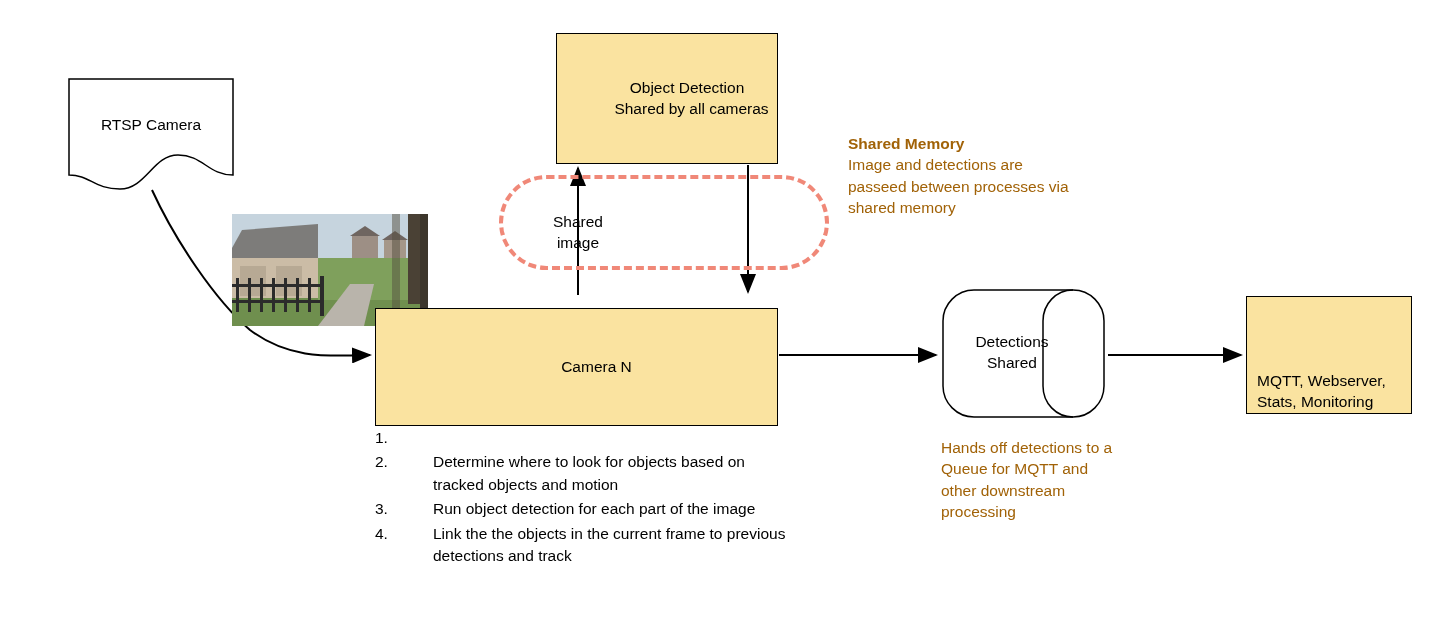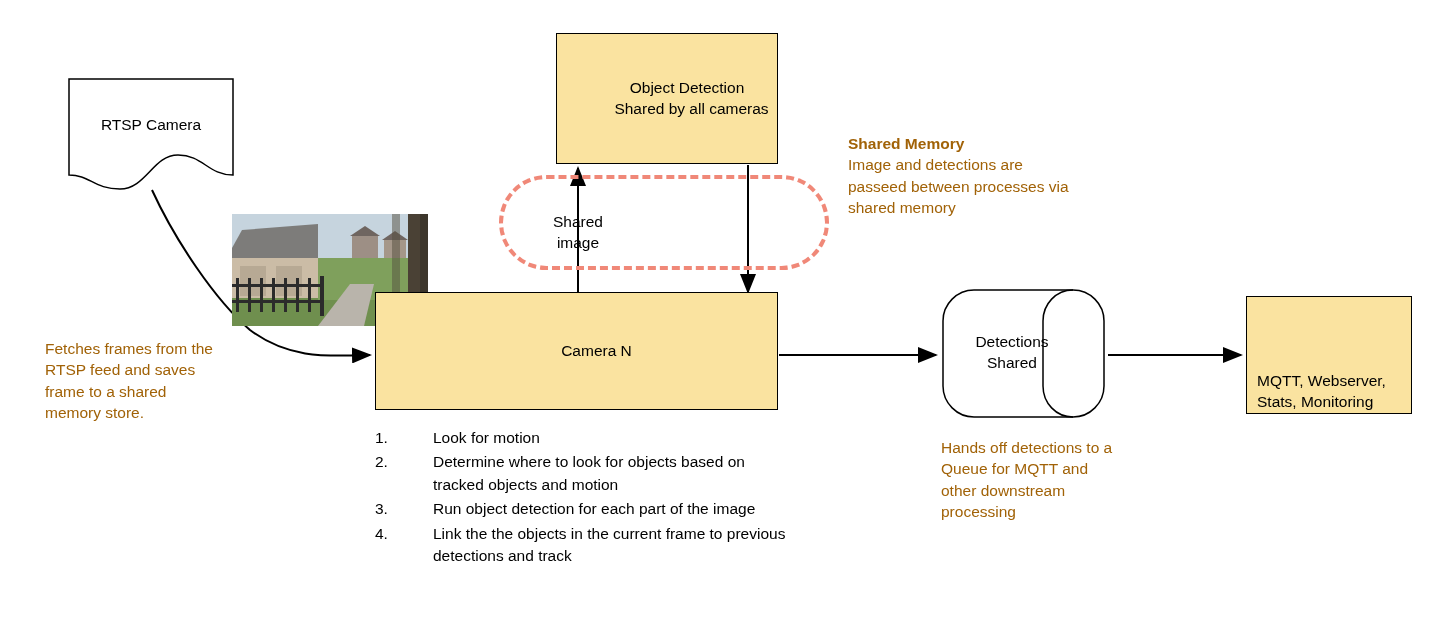--- a/index.html
+++ b/index.html
@@ -59,21 +59,21 @@
   
   #object-detection {
     left: 556px;
     top: 33px;
     width: 222px;
     height: 131px;
   }
   
   #camera-n {
     left: 375px;
-    top: 292px;
+    top: 308px;
     width: 403px;
     height: 118px;
   }
   
   #mqtt-box {
     left: 1246px;
     top: 296px;
     width: 166px;
     height: 118px;
     padding: 0 10px;
@@ -271,26 +271,24 @@
 
   <div class="note" id="shared-memory-note">
     <b>Shared Memory</b>
     <div>Image and detections are passeed between processes via shared memory</div>
   </div>
 
   <div class="node" id="camera-n">
     <div>Camera N</div>
   </div>
 
-  <div class="note" id="fetch-note">Fetches frames from the RTSP feed and saves frame to a shared memory store.</div>
 
   <div id="camera-steps">
     <div class="step">
       <span class="num">1.</span>
-      <span class="txt">Look for motion</span>
     </div>
     <div class="step">
       <span class="num">2.</span>
       <span class="txt">Determine where to look for objects based on tracked objects and motion</span>
     </div>
     <div class="step">
       <span class="num">3.</span>
       <span class="txt">Run object detection for each part of the image</span>
     </div>
     <div class="step">

